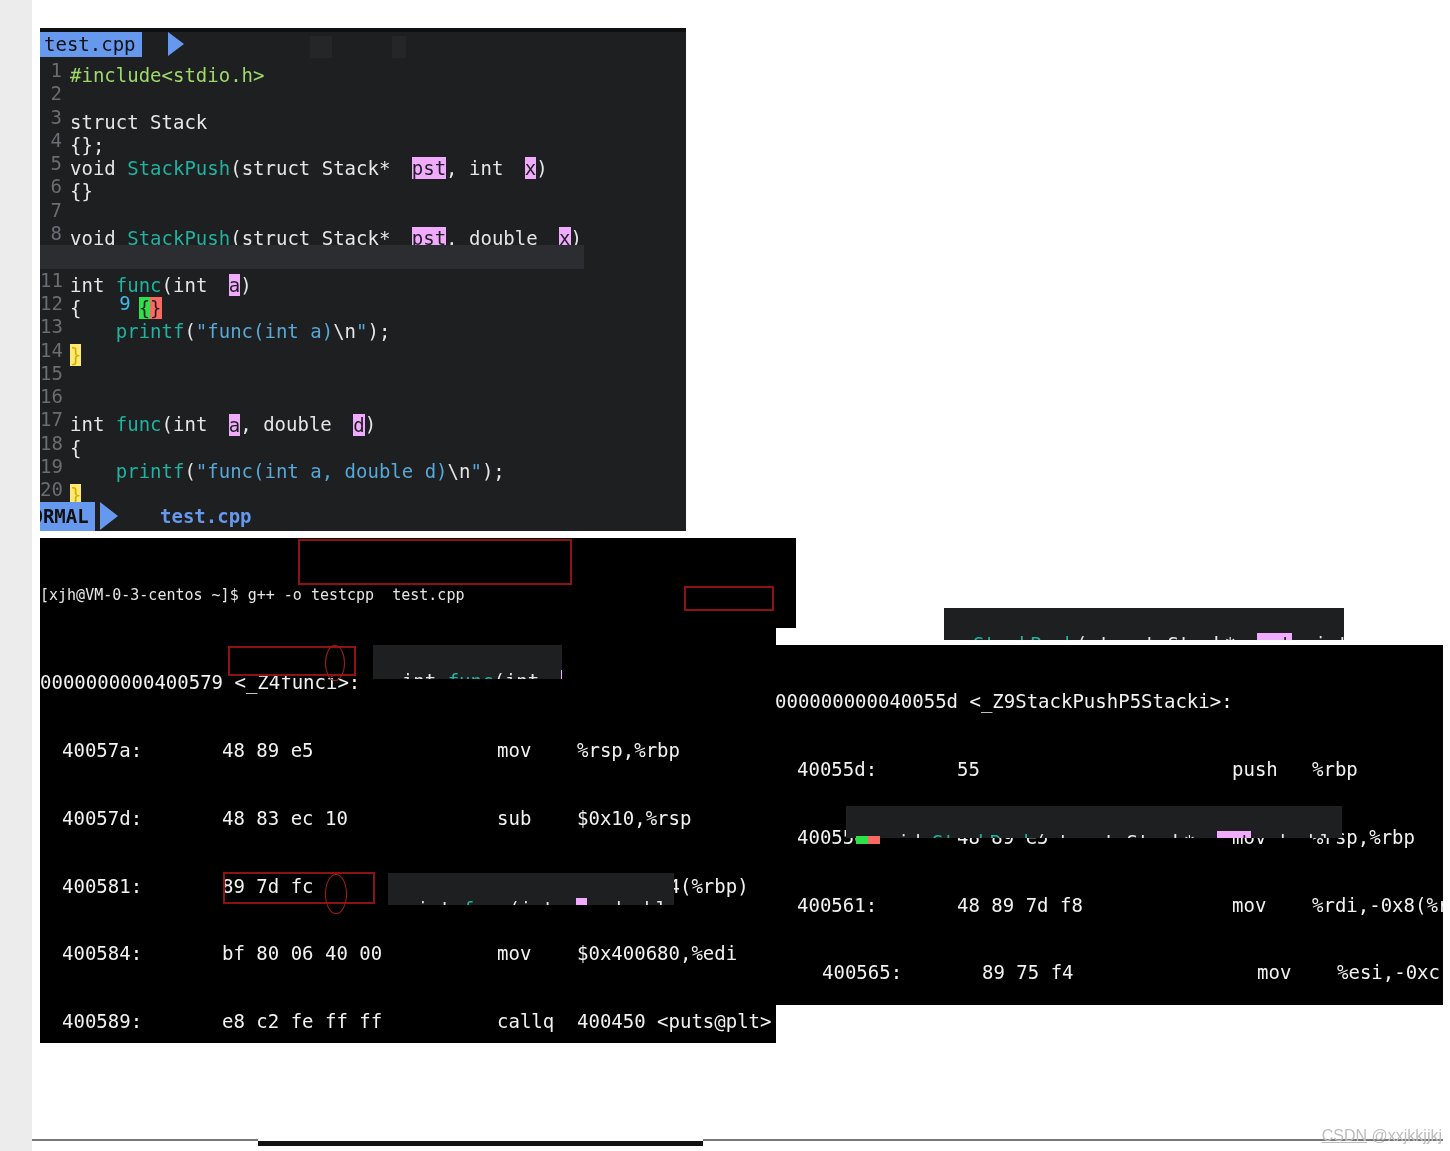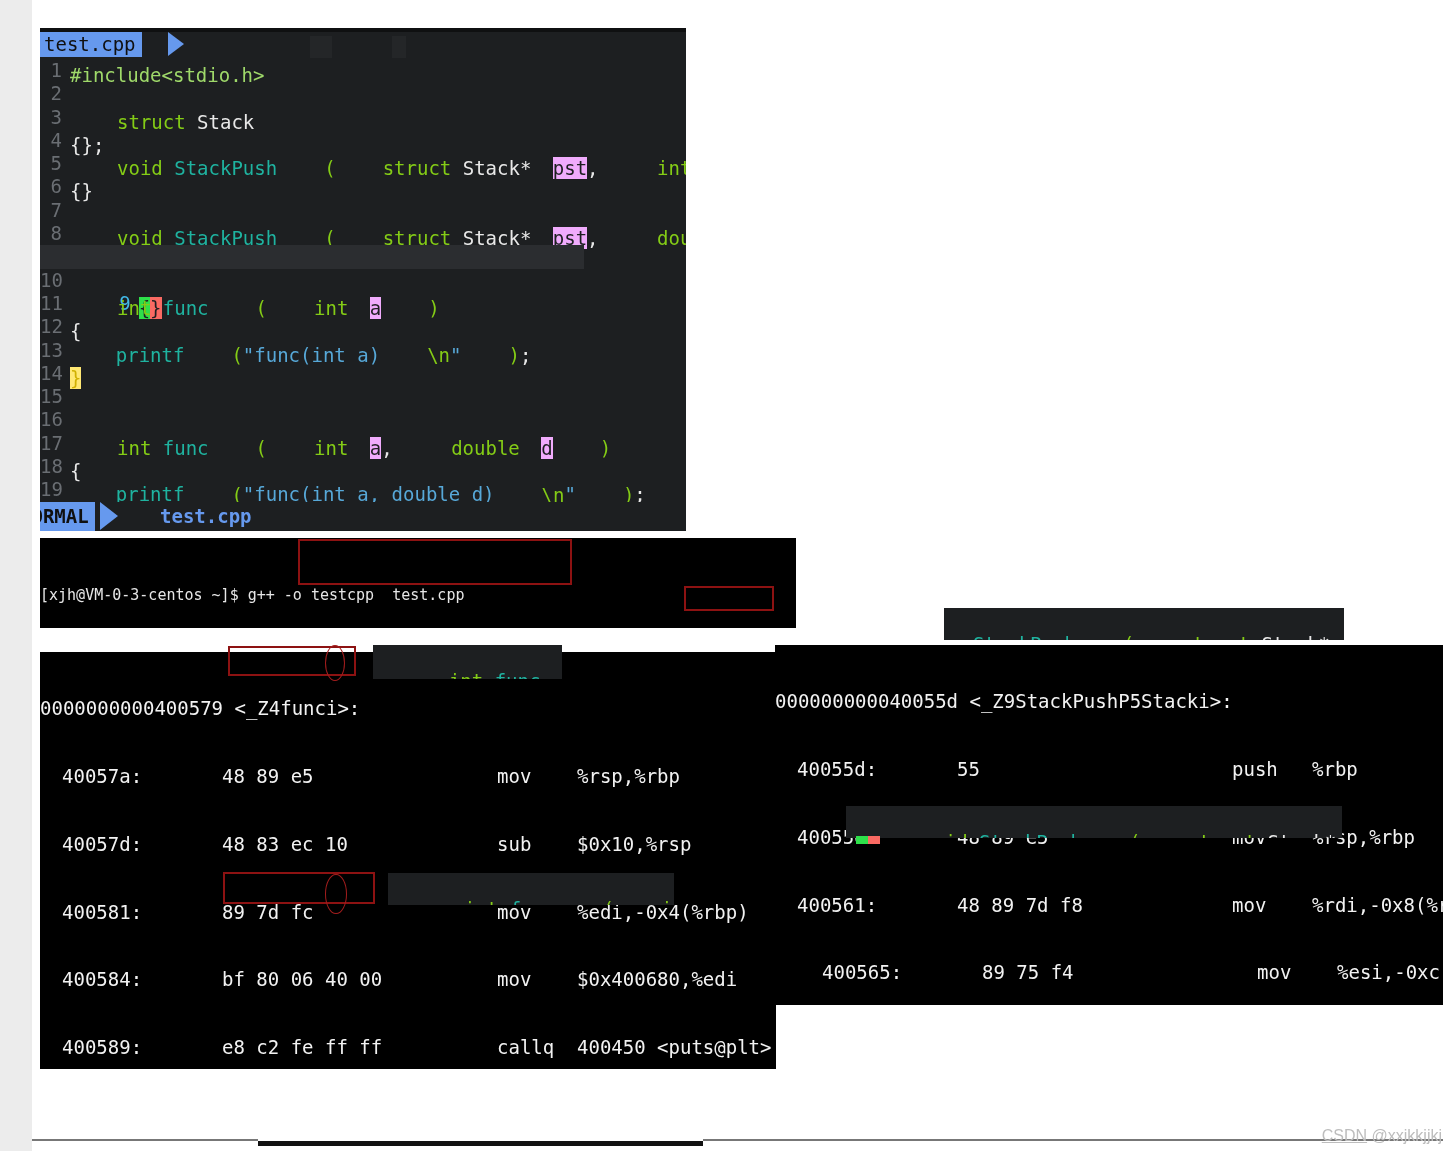--- a/index.html
+++ b/index.html
@@ -35,21 +35,21 @@
   .statusline{
     position:absolute;left:0;bottom:0;width:646px;height:29px;background:#1d1f21;
     font-size:19px;line-height:29px;font-weight:bold;
   }
   .mode{position:absolute;left:0;top:0;height:29px;background:#6699ee;color:#101010;padding:0 6px;line-height:29px;}
   .mode-arrow{position:absolute;top:0;width:0;height:0;
     border-top:14.5px solid transparent;border-bottom:14.5px solid transparent;border-left:18px solid #6699ee;}
   .fname{position:absolute;left:120px;top:0;color:#6699ee;}
 
   
-  .kw{color:#84cc16;margin-left:47px;}     
+  .kw{color:#e5e5e5;}     
   .fn{color:#1fb3a0;}     
   .pre{color:#9fd96a;}    
   .str{color:#57a8d8;}    
   .pl{color:#e8e8e8;}
   .hl{background:#f0abfc;color:#1d1f21;margin-left:10px;}
   .brace-g{background:#2ee04a;color:#1d1f21;}
   .brace-r{background:#fa6a63;color:#1d1f21;}
   .brace-y{background:#ffe873;color:#d0b000;}
 
   
@@ -59,21 +59,21 @@
     overflow:hidden;
   }
   #terminal .row{height:23px;white-space:pre;}
   .redbox{position:absolute;border:2px solid #8d1212;box-sizing:border-box;pointer-events:none;}
 
   
   .disasm{
     position:absolute;background:#000000;color:#f2f2f2;
     font-size:19px;line-height:22.6px;white-space:pre;overflow:hidden;
   }
-  #disasm-left{left:40px;top:652px;width:736px;height:417px;}
+  #disasm-left{left:40px;top:626px;width:736px;height:417px;}
   #disasm-right{left:775px;top:645px;width:668px;height:360px;}
   .drow{height:22.6px;white-space:pre;}
   .daddr{display:inline-block;}
   .overlay{
     position:absolute;background:#1d1f21;font-size:19px;line-height:23.3px;
     white-space:pre;padding:2px 6px;overflow:hidden;box-sizing:border-box;
   }
   .ellipse{position:absolute;border:1.6px solid #a31d1d;border-radius:50%;box-sizing:border-box;pointer-events:none;}
 
   
@@ -105,21 +105,20 @@
     <div class="ln"><span class="gut">3</span><span class="kw">struct</span><span class="pl"> Stack</span></div>
     <div class="ln"><span class="gut">4</span><span class="pl">{};</span></div>
     <div class="ln"><span class="gut">5</span><span class="kw">void</span><span class="pl"> </span><span class="fn">StackPush</span><span class="kw">(</span><span class="kw">struct</span><span class="pl"> Stack* </span><span class="hl">pst</span><span class="pl">, </span><span class="kw">int</span><span class="pl"> </span><span class="hl">x</span><span class="kw">)</span></div>
     <div class="ln"><span class="gut">6</span><span class="pl">{}</span></div>
     <div class="ln"><span class="gut">7</span></div>
     <div class="ln"><span class="gut">8</span><span class="kw">void</span><span class="pl"> </span><span class="fn">StackPush</span><span class="kw">(</span><span class="kw">struct</span><span class="pl"> Stack* </span><span class="hl">pst</span><span class="pl">, </span><span class="kw">double</span><span class="pl"> </span><span class="hl">x</span><span class="kw">)</span></div>
     <div class="ln">
       <span class="cursorline"></span>
       <span class="gut cur" style="position:relative;">9</span><span class="brace-g" style="position:relative;">{</span><span class="brace-r" style="position:relative;">}</span>
     </div>
-    <div class="ln"><span class="gut">10</span></div>
     <div class="ln"><span class="gut">11</span><span class="kw">int</span><span class="pl"> </span><span class="fn">func</span><span class="kw">(</span><span class="kw">int</span><span class="pl"> </span><span class="hl">a</span><span class="kw">)</span></div>
     <div class="ln"><span class="gut">12</span><span class="pl">{</span></div>
     <div class="ln"><span class="gut">13</span><span class="pl">    </span><span class="fn">printf</span><span class="kw">(</span><span class="str">"func(int a)</span><span class="kw">\n</span><span class="str">"</span><span class="kw">)</span><span class="pl">;</span></div>
     <div class="ln"><span class="gut">14</span><span class="brace-y">}</span></div>
     <div class="ln"><span class="gut">15</span></div>
     <div class="ln"><span class="gut">16</span></div>
     <div class="ln"><span class="gut">17</span><span class="kw">int</span><span class="pl"> </span><span class="fn">func</span><span class="kw">(</span><span class="kw">int</span><span class="pl"> </span><span class="hl">a</span><span class="pl">, </span><span class="kw">double</span><span class="pl"> </span><span class="hl">d</span><span class="kw">)</span></div>
     <div class="ln"><span class="gut">18</span><span class="pl">{</span></div>
     <div class="ln"><span class="gut">19</span><span class="pl">    </span><span class="fn">printf</span><span class="kw">(</span><span class="str">"func(int a, double d)</span><span class="kw">\n</span><span class="str">"</span><span class="kw">)</span><span class="pl">;</span></div>
     <div class="ln"><span class="gut">20</span><span class="brace-y">}</span></div>

